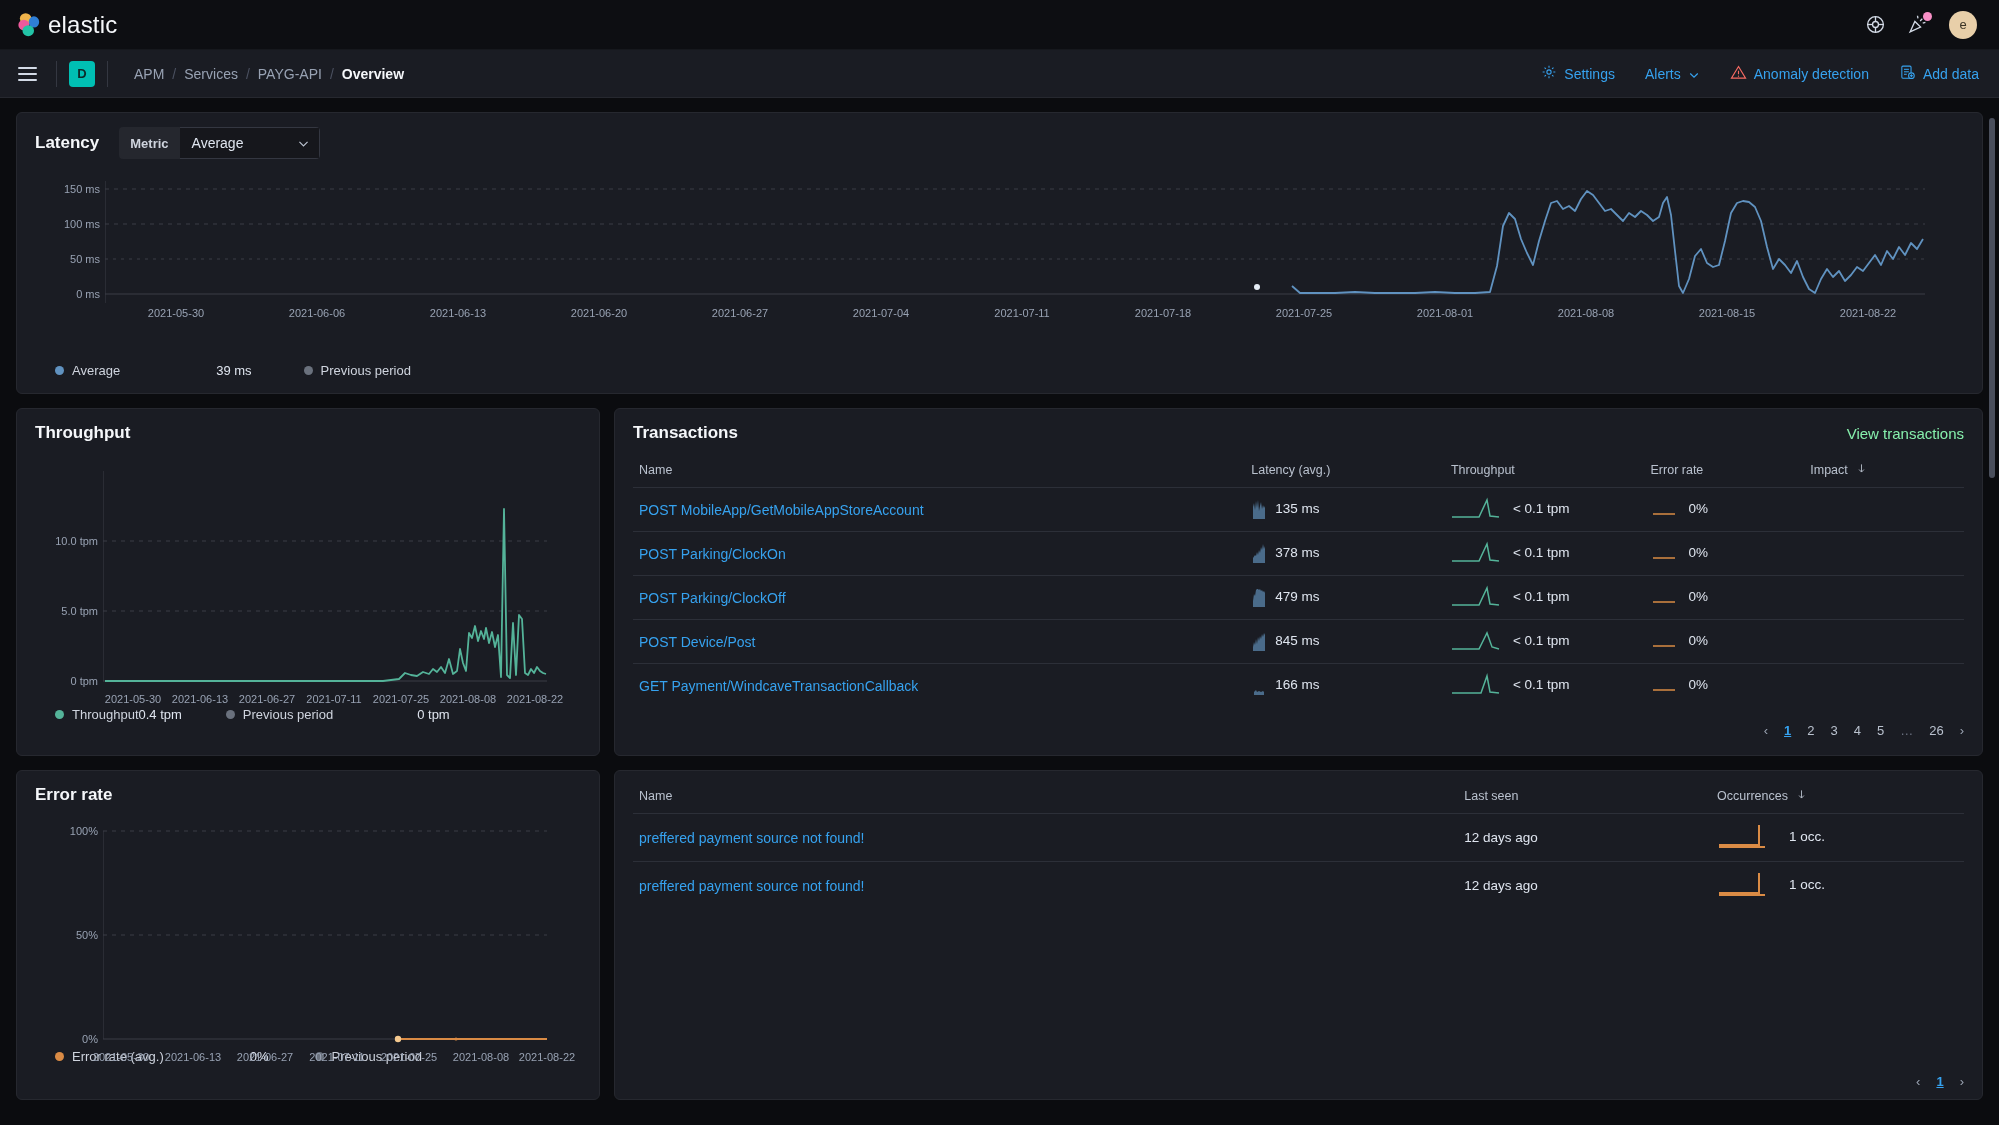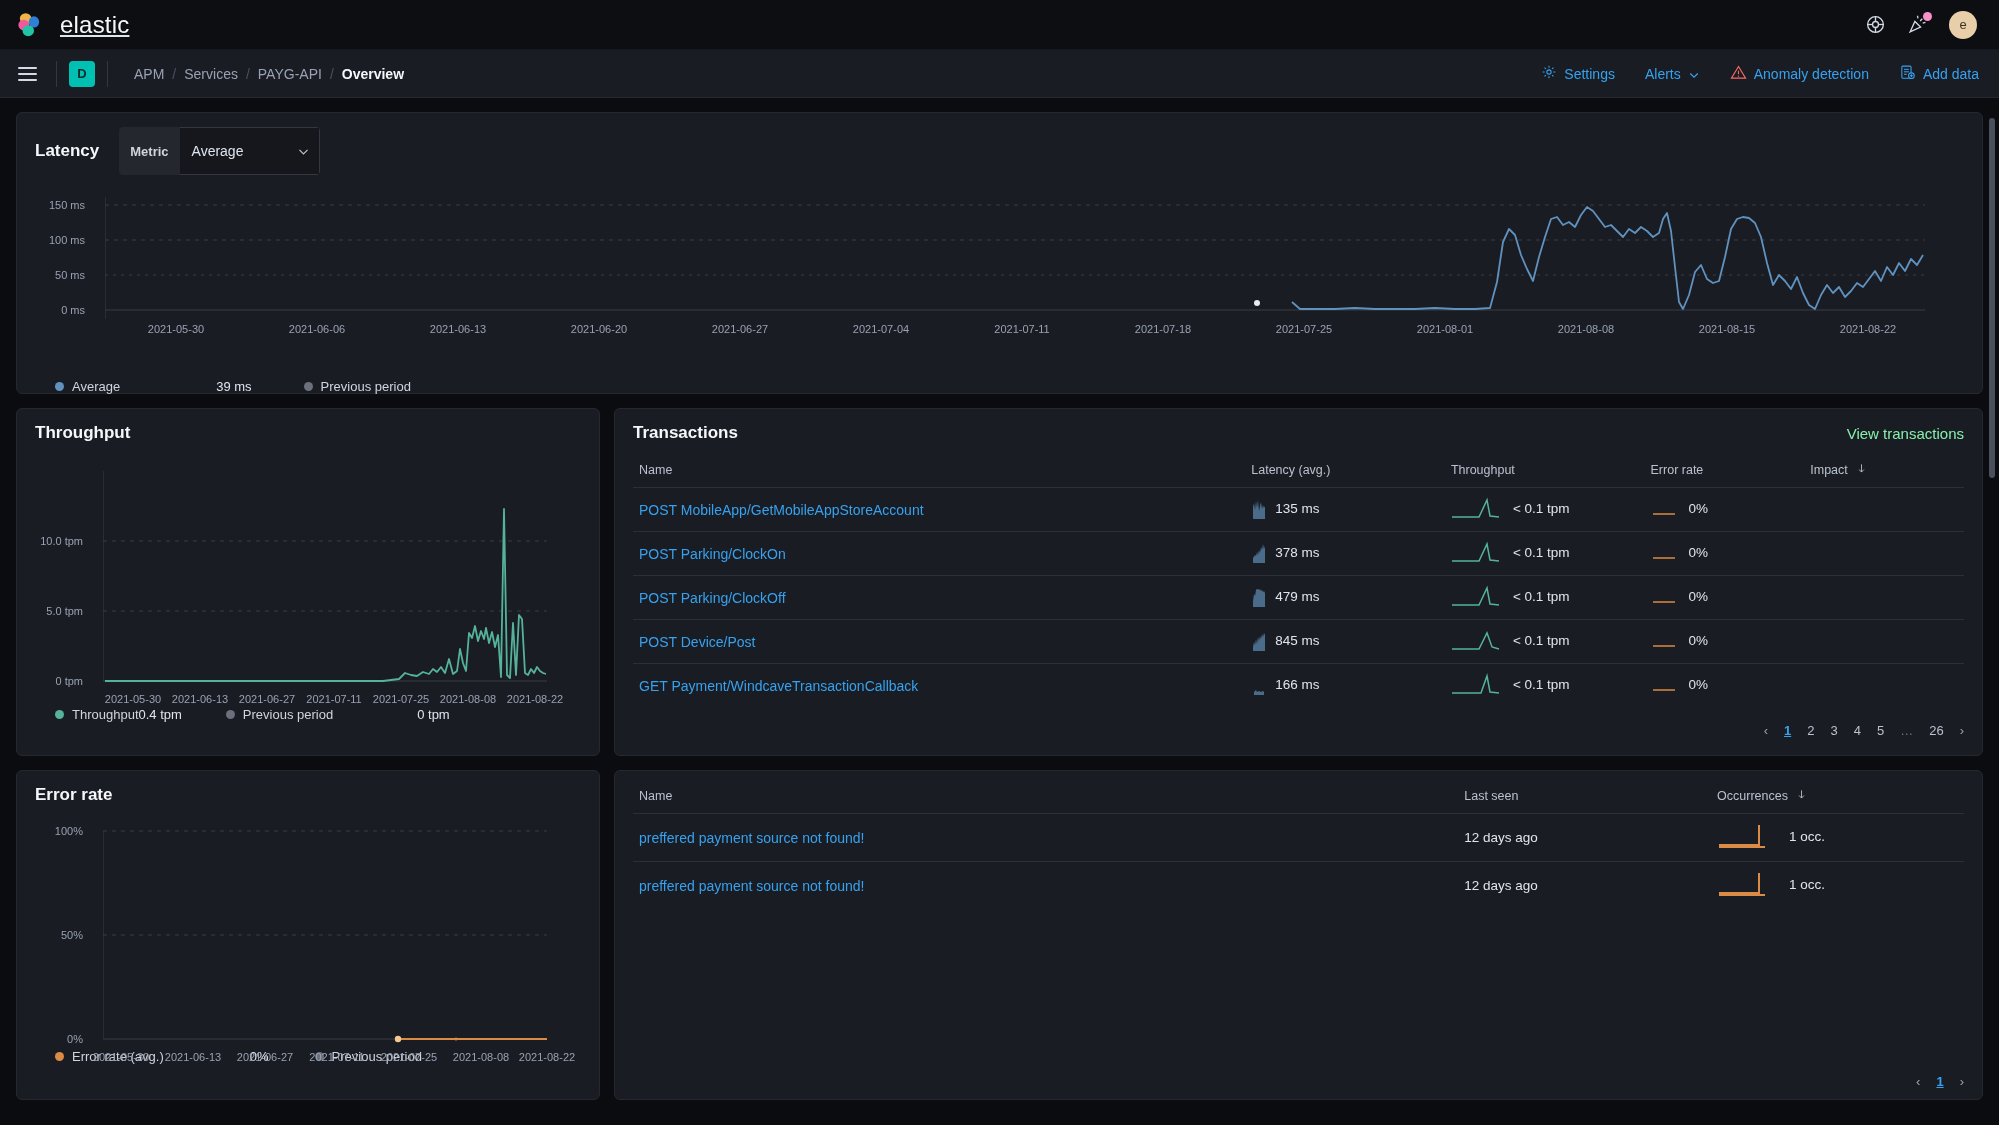--- a/index.html
+++ b/index.html
@@ -9,21 +9,21 @@
     font-family: "Liberation Sans", sans-serif;
     color: #dfe5ef;
     overflow: hidden;
   }
   
   .topbar {
     height: 50px; background: #0d0e12;
     display: flex; align-items: center; position: relative;
     border-bottom: 1px solid #16181d;
   }
-  .brand { display: flex; align-items: flex-end; gap: 16px; padding-left: 16px; text-decoration: underline; }
+  .brand { display: flex; align-items: flex-end; gap: 4px; padding-left: 16px; }
   .brand-name { font-size: 24px; letter-spacing: .2px; color: #f5f7fa; font-weight: 400; }
   .elastic-logo { width: 28px; height: 28px; }
   .search-wrap { position: absolute; left: 50%; transform: translateX(-50%); }
   .search-box {
     width: 418px; height: 32px; background: #16171c;
     border: 1px solid #343741; border-radius: 4px;
     display: flex; align-items: center; gap: 9px; padding: 0 10px;
   }
   .search-box .ph { font-size: 14px; color: #81858f; }
   .top-right { margin-left: auto; display: flex; align-items: center; gap: 20px; padding-right: 22px; }
@@ -61,34 +61,34 @@
   .panel {
     background: #1a1c23; border: 1px solid #26282f; border-radius: 6px;
     padding: 14px 18px 12px 18px;
   }
   .panel-title { font-size: 17px; font-weight: 700; color: #f5f7fa; }
   .row2 { display: flex; gap: 14px; }
   .col-left { width: 584px; flex: 0 0 584px; }
   .col-right { flex: 1 1 auto; }
   
   .lat-head { display: flex; align-items: center; gap: 20px; }
-  .metric-select { display: flex; align-items: stretch; height: 48px; border-radius: 4px; overflow: hidden; }
+  .metric-select { display: flex; align-items: stretch; height: 32px; border-radius: 4px; overflow: hidden; }
   .metric-label {
     background: #25272e; color: #cfd4de; font-size: 13px; font-weight: 700;
     display: flex; align-items: center; padding: 0 11px;
   }
   .metric-value {
     background: #16171c; border: 1px solid #343741; border-left: none;
     color: #dfe5ef; font-size: 14px; display: flex; align-items: center;
     gap: 34px; padding: 0 10px 0 12px; cursor: pointer; min-width: 140px;
   }
   .metric-value .chev { margin-left: auto; }
   
   .chart-area { position: relative; }
-  .ylab { position: absolute; right: 100%; margin-right: 20px; transform: translateY(-50%); font-size: 11px; color: #98a2b3; white-space: nowrap; }
+  .ylab { position: absolute; right: 100%; margin-right: 5px; transform: translateY(-50%); font-size: 11px; color: #98a2b3; white-space: nowrap; }
   .xlab { position: absolute; top: 4px; transform: translateX(-50%); font-size: 11px; color: #98a2b3; white-space: nowrap; }
   .legend { display: flex; align-items: center; font-size: 13px; color: #cfd4de; margin-top: 10px; }
   .lg-item { display: flex; align-items: center; gap: 8px; }
   .lg-dot { width: 9px; height: 9px; border-radius: 50%; display: inline-block; }
   
   .tbl-head { display: flex; align-items: center; justify-content: space-between; margin-bottom: 16px; }
   .tbl-link { color: #86efac; font-size: 15px; cursor: pointer; }
   table { width: 100%; border-collapse: collapse; }
   th {
     font-size: 12.5px; font-weight: 400; color: #b9c1ce; text-align: left;

